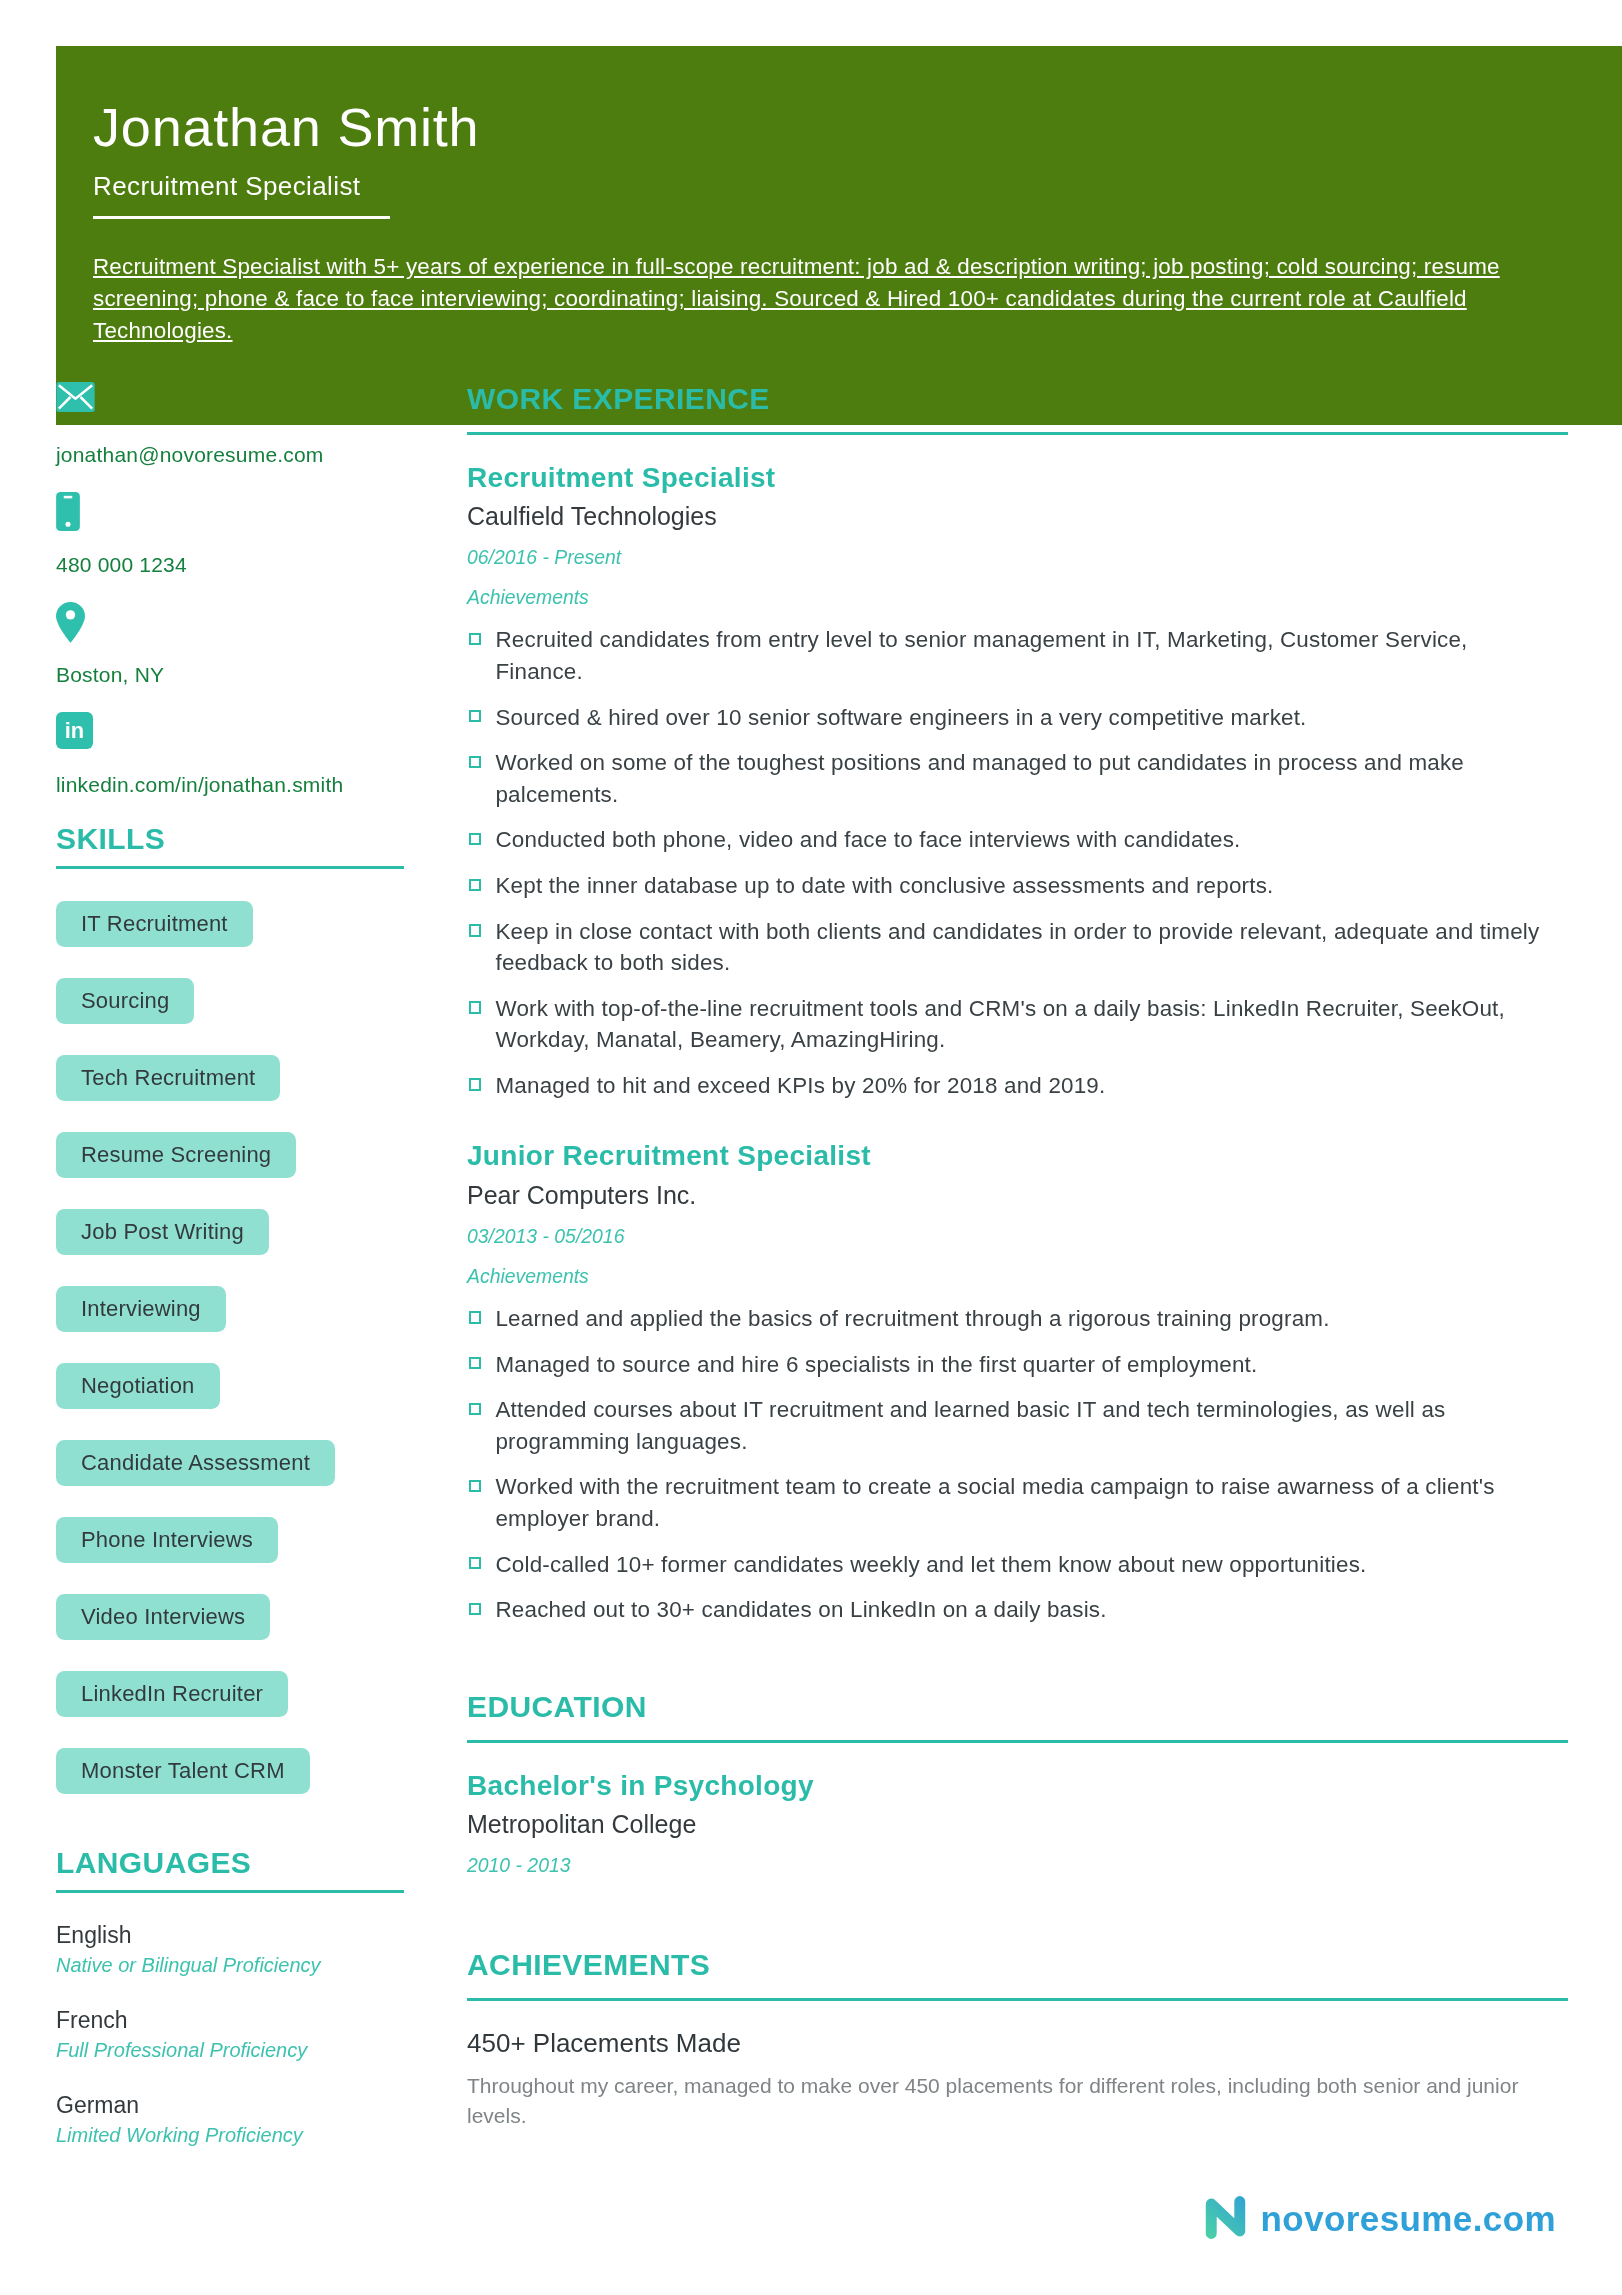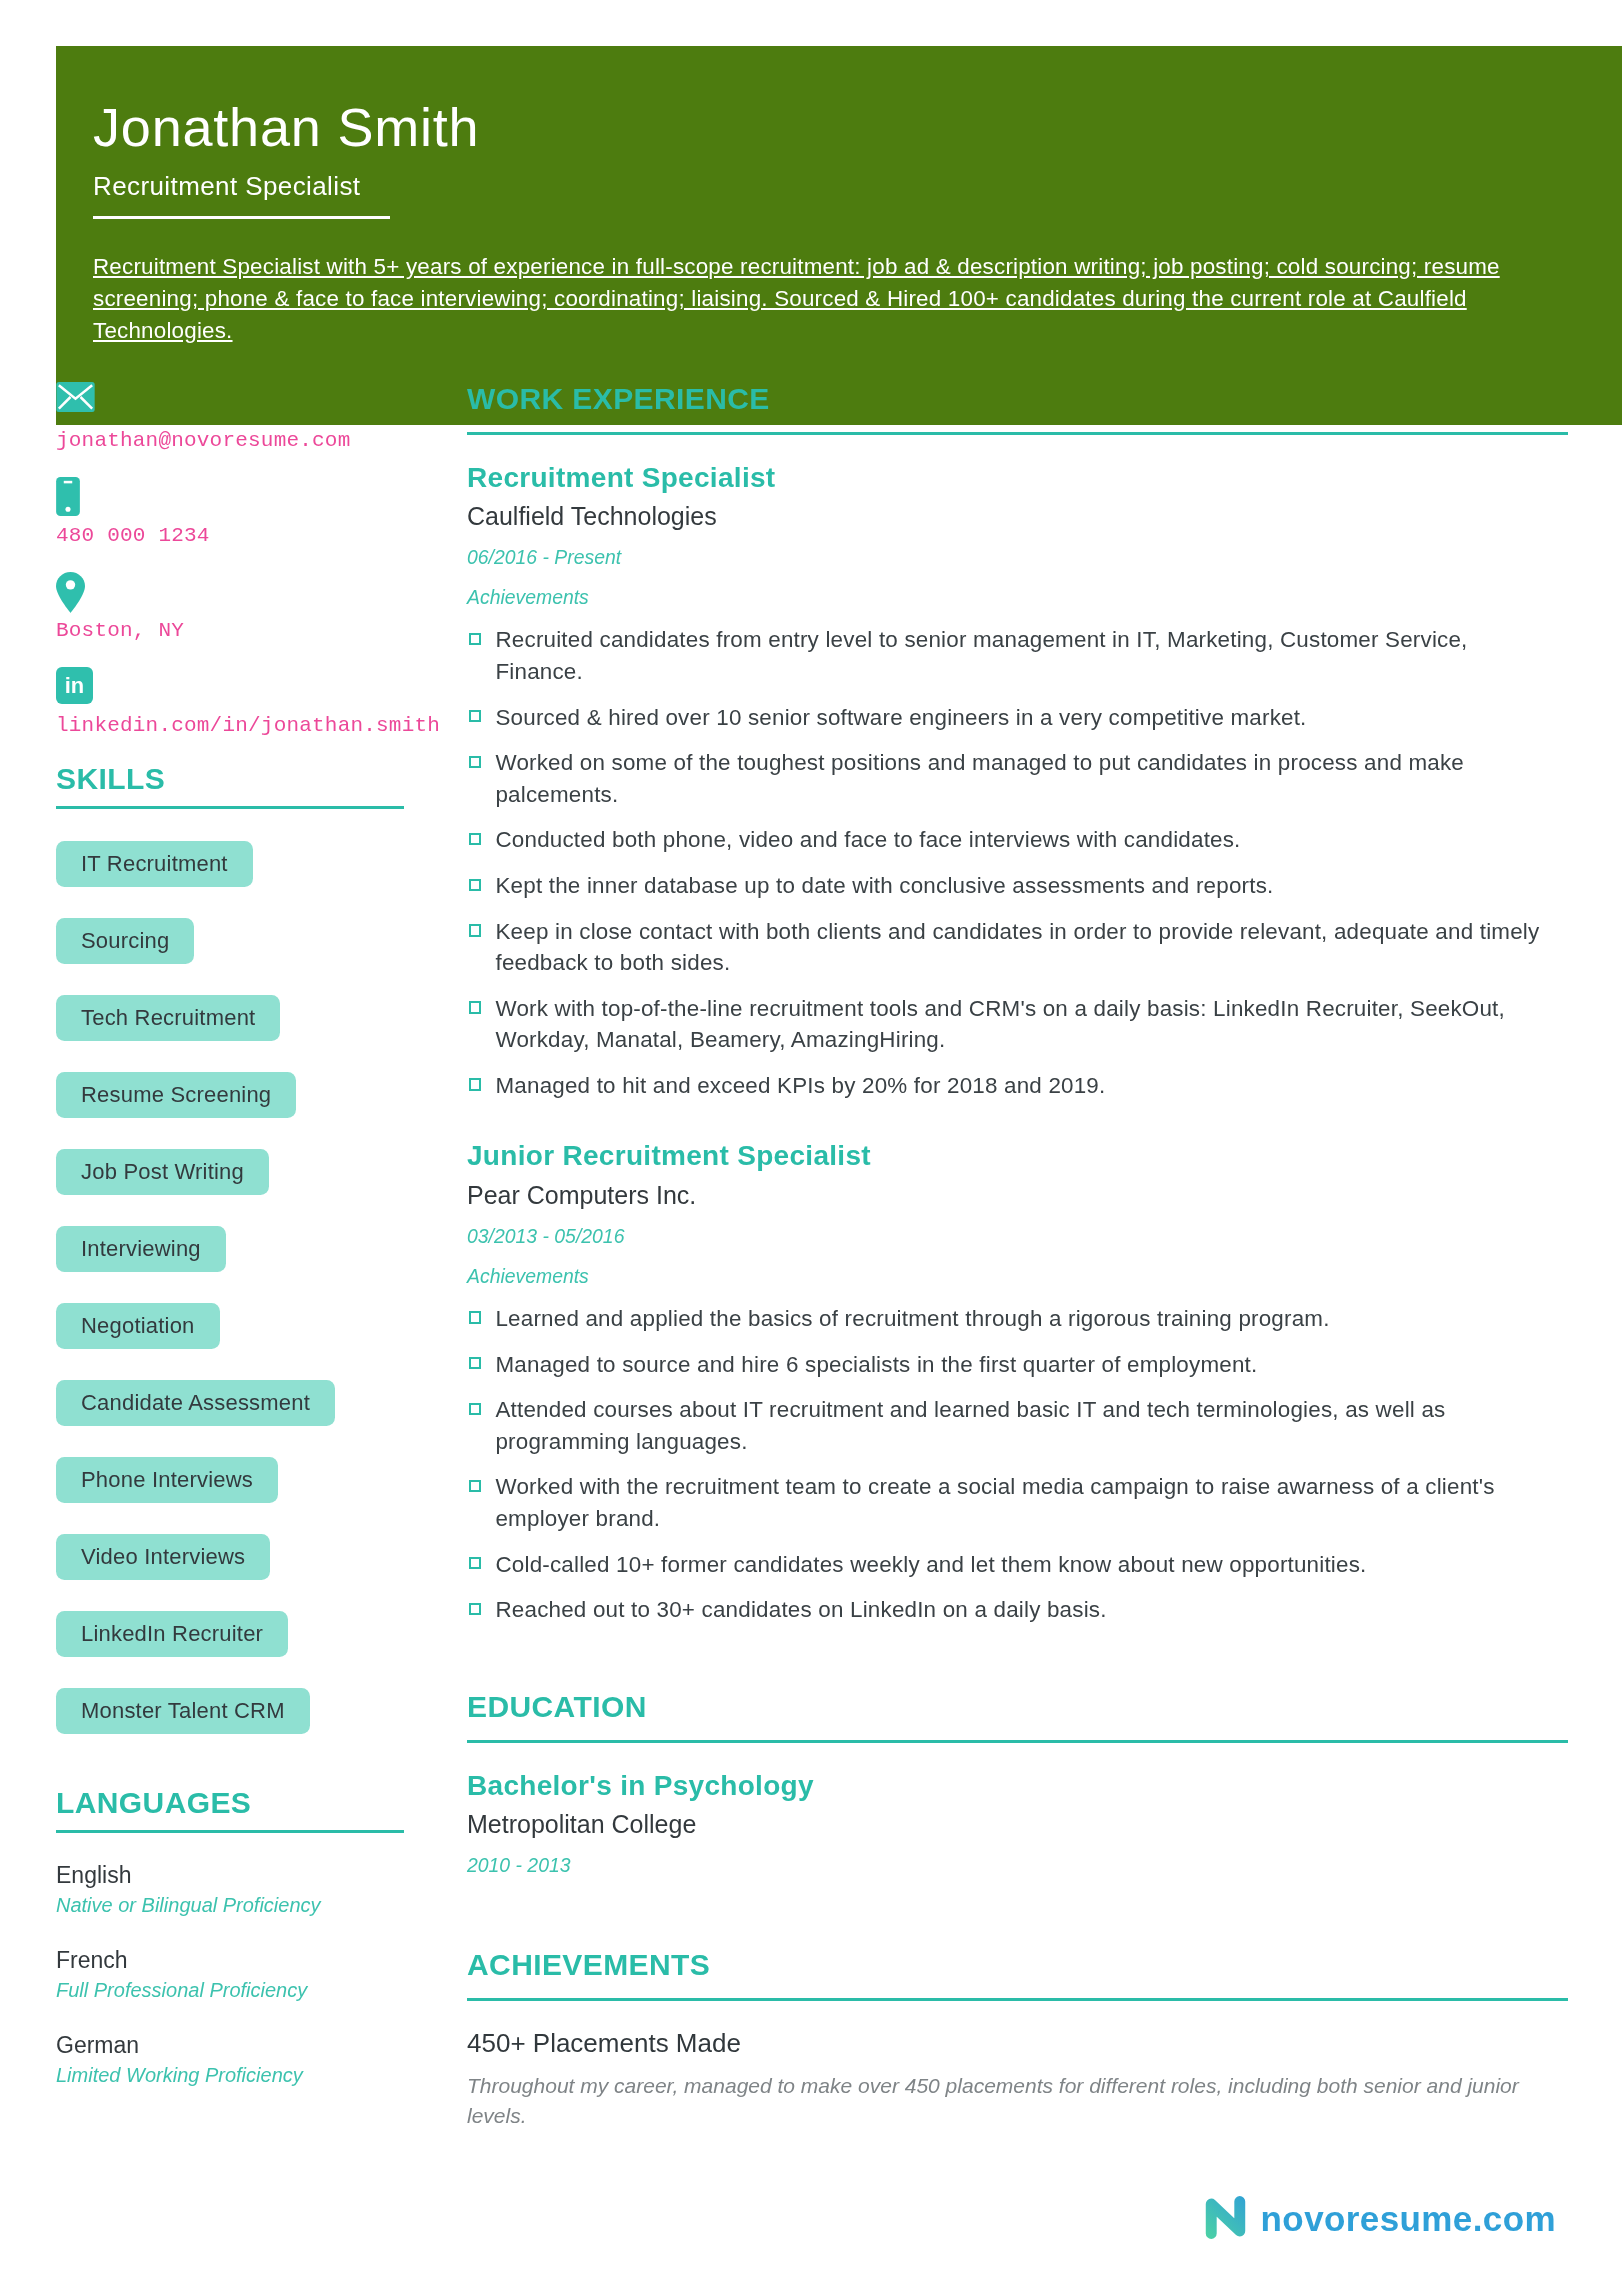--- a/index.html
+++ b/index.html
@@ -24,21 +24,21 @@
     letter-spacing:0.2px;
     text-decoration:underline;
   }
   
   .content{position:absolute;top:382px;left:56px;right:54px;display:flex;gap:63px;}
   .sidebar{width:348px;flex:0 0 348px;}
   .main{flex:1;min-width:0;}
   
   .contact-item{margin-bottom:25px;}
   .contact-icon{display:block;height:39px;}
-  .contact-text{display:block;margin-top:8px;font-size:21px;color:#ec4899;letter-spacing:0.2px;font-family:Liberation Mono, monospace;}
+  .contact-text{display:block;margin-top:22px;font-size:21px;color:#15803d;letter-spacing:0.2px;}
   
   .side-heading{
     font-size:30px;font-weight:bold;color:#2abca8;letter-spacing:0.4px;
     padding-bottom:10px;border-bottom:3.4px solid #2abca8;
   }
   .skills-block{margin-top:22px;}
   .pill-list{margin-top:32px;}
   .pill{
     display:table;background:#8fe0d1;color:#333a3e;
     font-size:22px;padding:10px 25px;border-radius:8.4px;margin-bottom:31px;
@@ -64,21 +64,21 @@
   .bullet{display:flex;margin-bottom:14.4px;}
   .bullet-marker{
     flex:0 0 auto;width:8.4px;height:8.4px;margin:8.4px 14.4px 0 1.7px;
     border:2.5px solid #2abca8;background:#ffffff;
   }
   .bullet-text{font-size:22.4px;color:#3a4145;line-height:1.4;max-width:1056px;letter-spacing:0.2px;}
   .edu-section{margin-top:64px;}
   .ach-section{margin-top:71px;}
   .ach-title{font-size:26px;color:#31383c;margin-top:3.4px;}
   .ach-desc{
-    font-size:21px;font-style:italic;color:#7f8487;line-height:1.45;
+    font-size:21px;color:#7f8487;line-height:1.45;
     margin-top:12px;max-width:1081px;
   }
   
   .footer{
     position:absolute;right:66px;bottom:51px;
     display:flex;align-items:center;gap:12px;
   }
   .footer-text{font-size:35px;font-weight:bold;color:#2fa0d8;letter-spacing:0.4px;}
 </style>
 </head>

